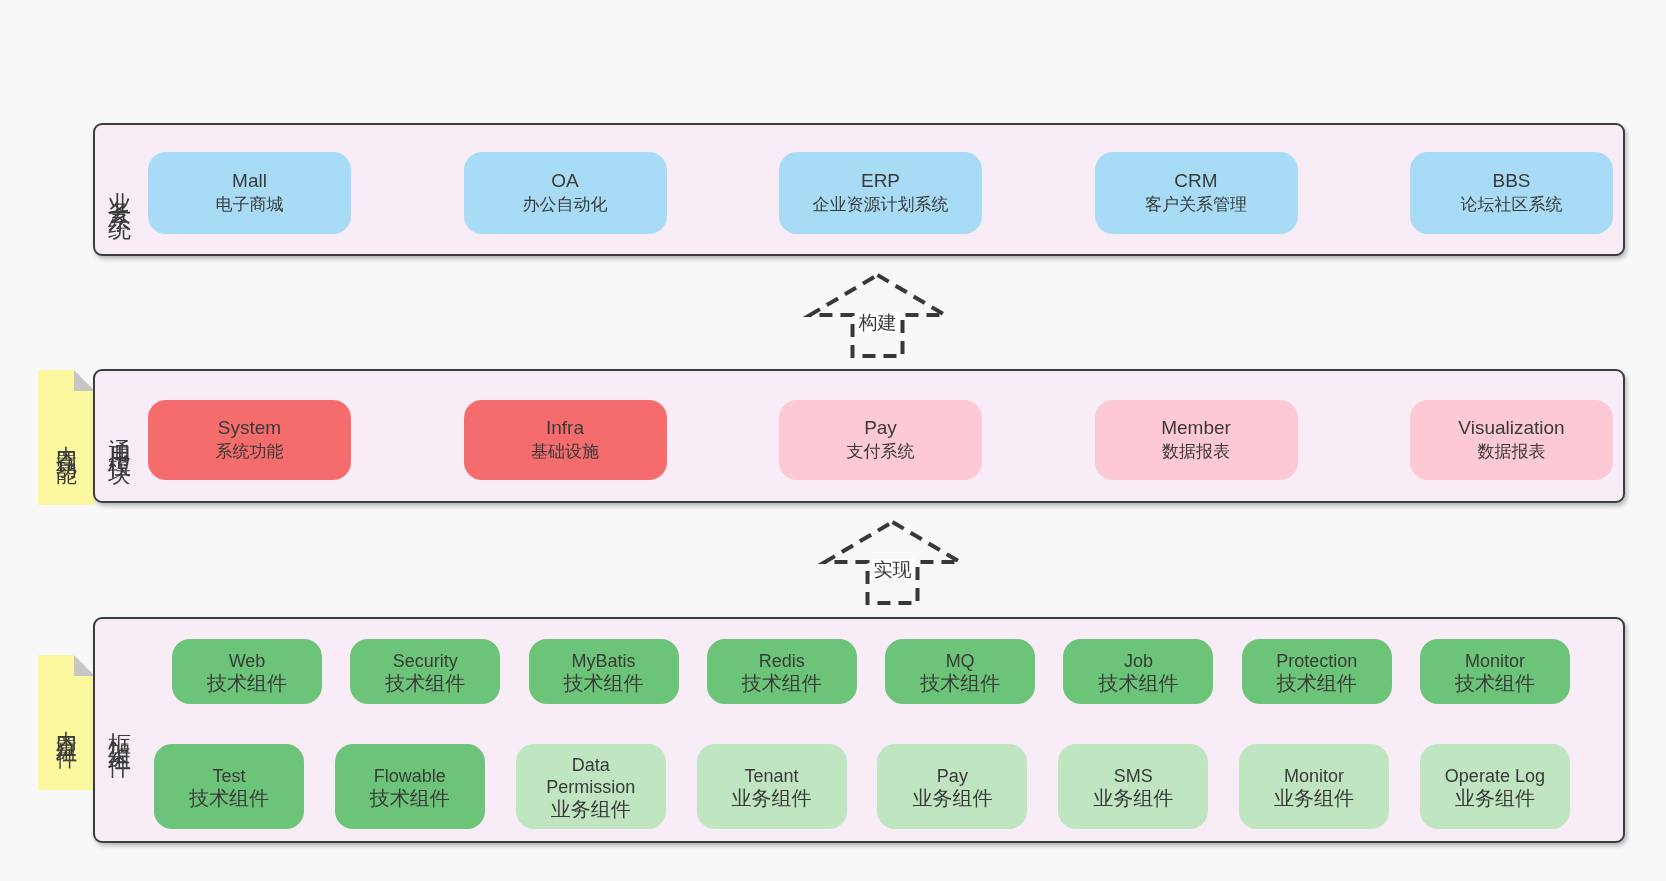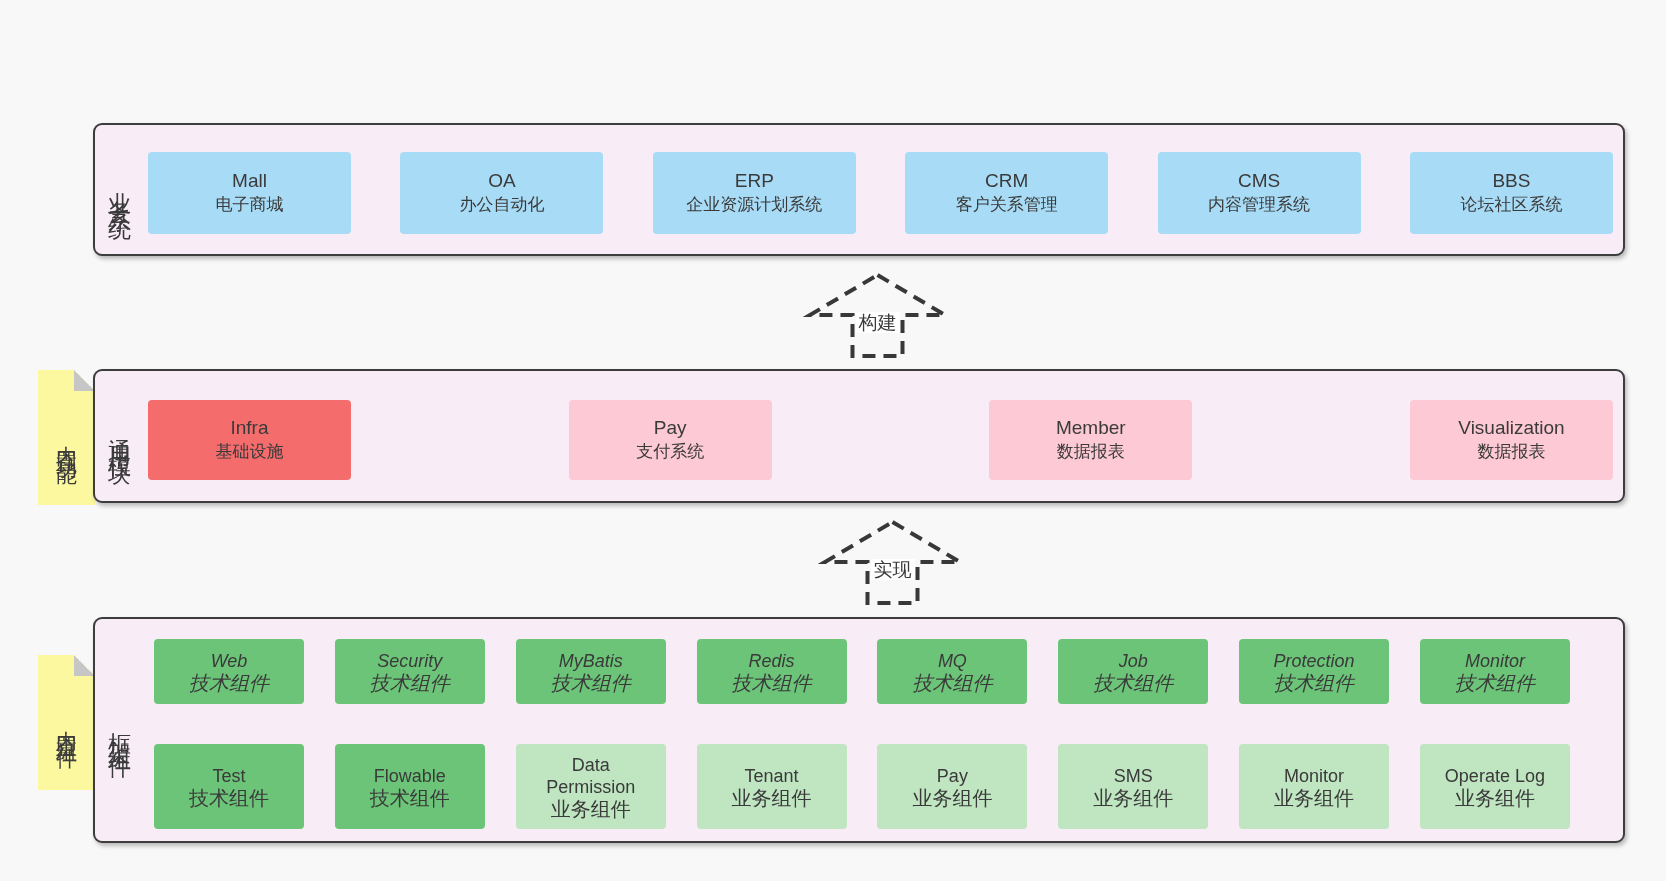--- a/index.html
+++ b/index.html
@@ -45,25 +45,25 @@
   .band-label{
     position:absolute;left:10px;top:50%;transform:translateY(-50%);
     writing-mode:vertical-rl;text-orientation:upright;
     font-size:23px;letter-spacing:8px;color:var(--text);
     margin-bottom:-8px;white-space:nowrap;
   }
 
   .box-row{position:absolute;display:flex;justify-content:space-between;}
   .row-business{left:53px;right:10px;top:27px;height:82px;}
   .row-modules{left:53px;right:10px;top:29px;height:80px;}
-  .row-comp-1{left:59px;right:53px;top:20px;height:65px;font-style:italic;}
+  .row-comp-1{left:77px;right:53px;top:20px;height:65px;}
   .row-comp-2{left:59px;right:53px;top:125px;height:85px;}
 
   .box{
-    border-radius:4px;
+    border-radius:18px;
     display:flex;flex-direction:column;justify-content:center;align-items:center;
     text-align:center;color:var(--text);
   }
   .box-lg{width:203px;}
   .box-sm{width:150px;}
   .box .t{font-size:19px;line-height:24px;}
   .box .s{font-size:17px;line-height:24px;}
   .box-sm .t{font-size:18px;line-height:22px;max-width:116px;}
   .box-sm .s{font-size:20px;line-height:22px;}
 
@@ -111,41 +111,41 @@
         </div>
         <div class="box box-lg v-blue">
           <div class="t">ERP</div>
           <div class="s">企业资源计划系统</div>
         </div>
         <div class="box box-lg v-blue">
           <div class="t">CRM</div>
           <div class="s">客户关系管理</div>
         </div>
         <div class="box box-lg v-blue">
-          <div class="t">CMS</div>
-          <div class="s">内容管理系统</div>
-        </div>
-        <div class="box box-lg v-blue">
           <div class="t">BBS</div>
           <div class="s">论坛社区系统</div>
         </div>
       </div>
   </section>
 
   <div class="arrow arrow-build">
     <svg viewBox="0 0 141 87">
       <polygon points="70.5,3 138,43 95.5,43 95.5,84 45.5,84 45.5,43 3,43" fill="none" stroke="var(--arrow)" stroke-width="4" stroke-dasharray="13 8"></polygon>
     </svg>
     <span class="arrow-label">构建</span>
   </div>
 
   <section class="band band-modules">
     <div class="band-label">通用模块</div>
     <div class="box-row row-modules">
         <div class="box box-lg v-core">
+          <div class="t">System</div>
+          <div class="s">系统功能</div>
+        </div>
+        <div class="box box-lg v-core">
           <div class="t">Infra</div>
           <div class="s">基础设施</div>
         </div>
         <div class="box box-lg v-optional">
           <div class="t">Pay</div>
           <div class="s">支付系统</div>
         </div>
         <div class="box box-lg v-optional">
           <div class="t">Member</div>
           <div class="s">数据报表</div>

